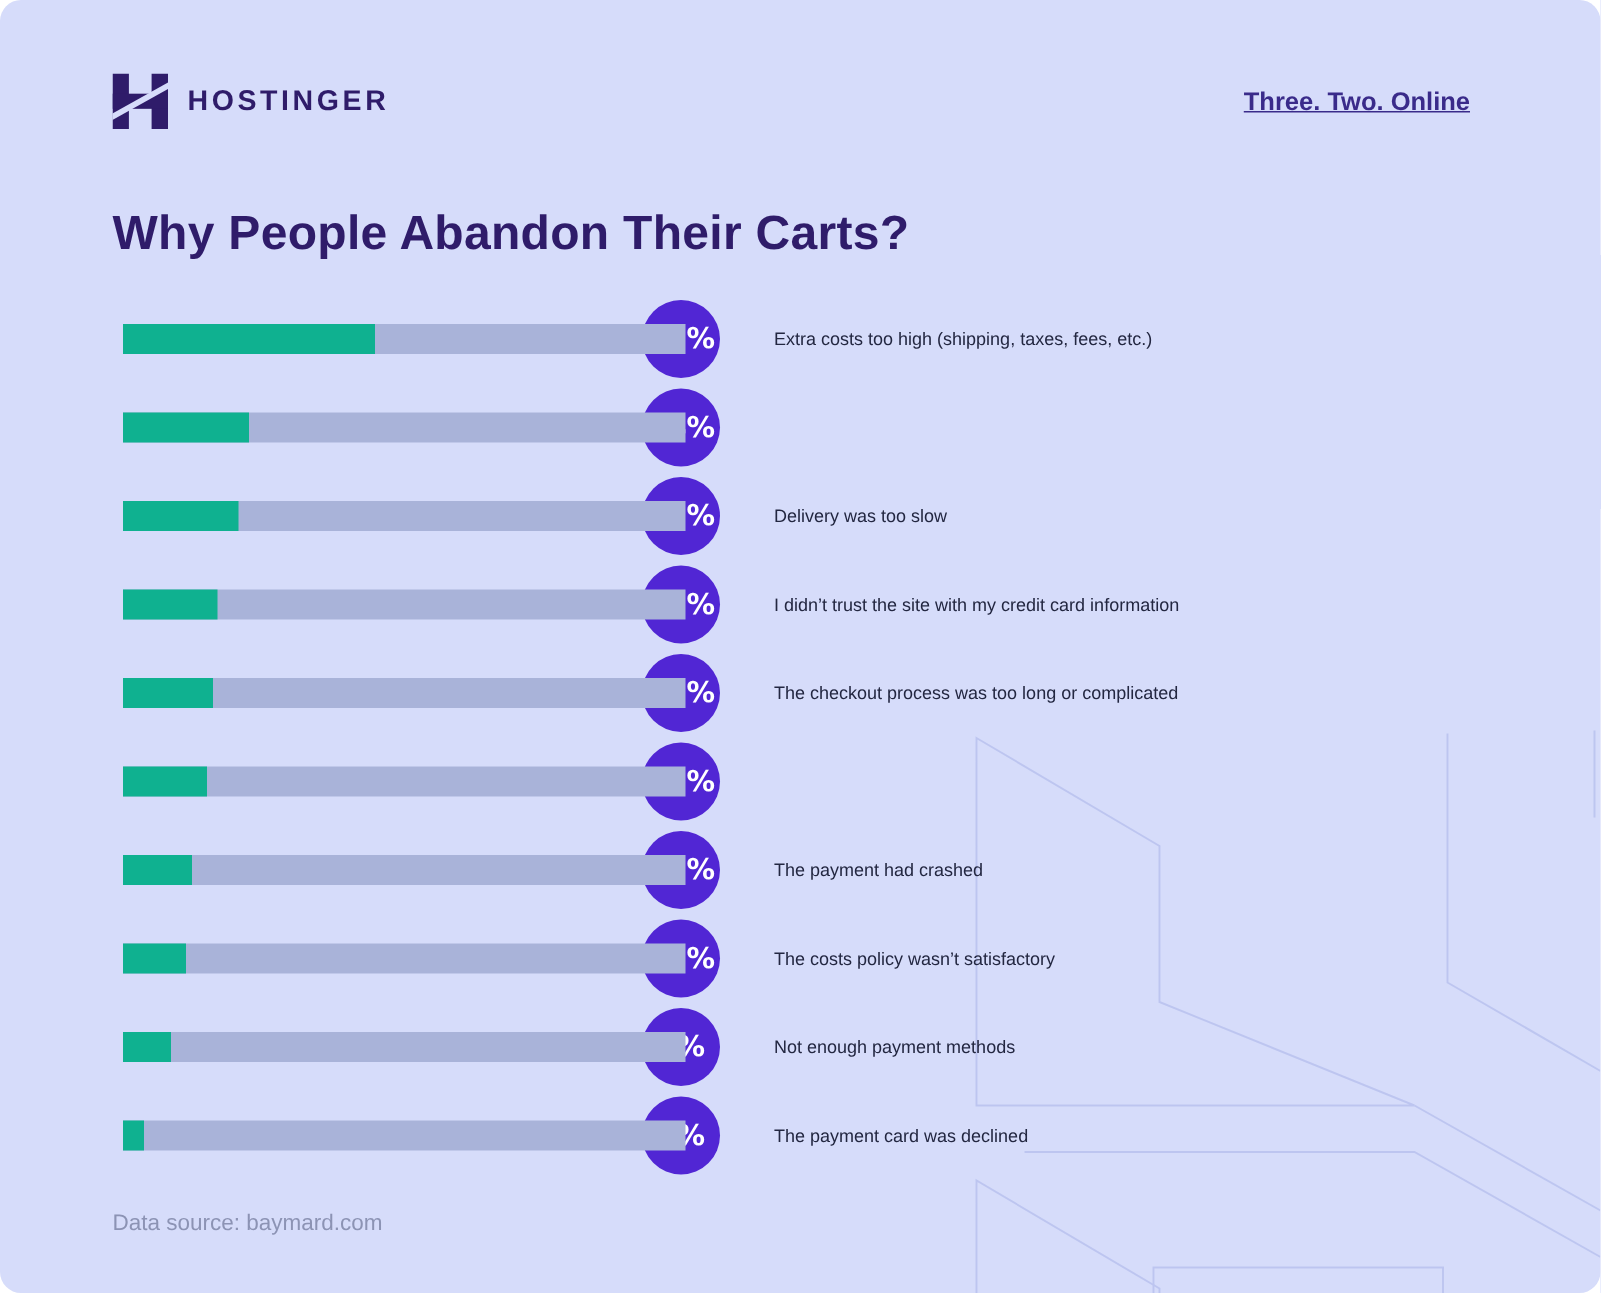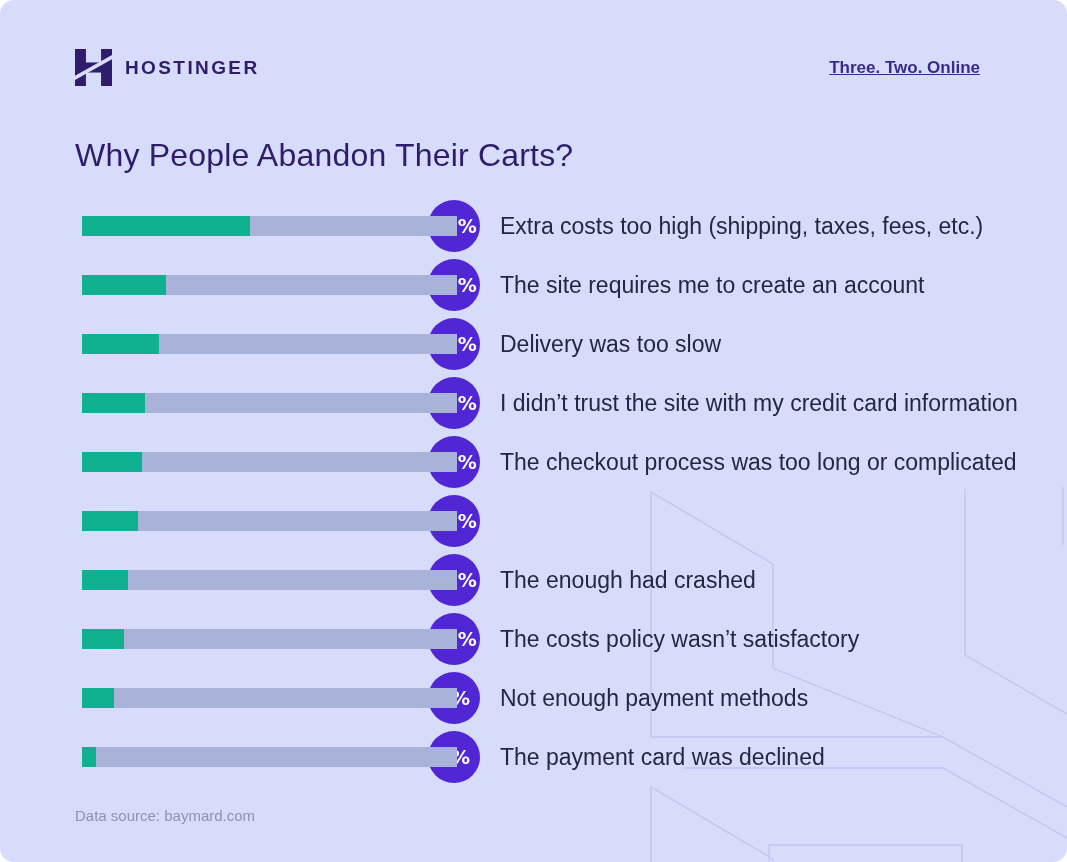--- a/index.html
+++ b/index.html
@@ -38,21 +38,21 @@
   .brand{
     font-size:19px;font-weight:800;letter-spacing:2.4px;
     color:var(--brand-dark);
   }
   .tagline{
     font-size:17px;font-weight:700;color:var(--tagline);text-decoration:underline;
   }
 
   .title{
     margin:51px 0 0 75px;
-    font-size:32px;font-weight:400;color:var(--brand-dark);
+    font-size:32px;font-weight:700;color:var(--brand-dark);
     letter-spacing:.2px;
   }
 
   .rows{margin:26px 0 0 82px;}
   .row{
     display:flex;align-items:center;
     height:52px;margin-bottom:7px;
   }
   .track{
     width:375px;height:20px;background:var(--track);
@@ -64,22 +64,22 @@
   }
   .badge{
     width:52px;height:52px;border-radius:50%;
     background:var(--badge);
     margin-left:-29px;flex:0 0 auto;
     display:flex;align-items:center;justify-content:center;
     font-family:"DejaVu Sans", sans-serif;
     font-size:19px;font-weight:700;color:var(--badge-text);
   }
   .cat{
-    margin-left:20px;
-    font-size:23px;color:var(--label);
+    margin-left:36px;
+    font-size:12px;color:var(--label);
     white-space:nowrap;
   }
 
   .source{
     margin:24px 0 0 75px;
     font-size:15px;color:var(--muted);
   }
 </style>
 </head>
 <body>
@@ -126,21 +126,20 @@
     <div class="cat">Extra costs too high (shipping, taxes, fees, etc.)</div>
   </div>
 
   <div class="row">
     <div class="track">
       <div class="fill" style="width: 84px;"></div>
     </div>
     <div class="badge">
       <span>24%</span>
     </div>
-    <div class="cat">The site requires me to create an account</div>
   </div>
 
   <div class="row">
     <div class="track">
       <div class="fill" style="width: 77px;"></div>
     </div>
     <div class="badge">
       <span>22%</span>
     </div>
     <div class="cat">Delivery was too slow</div>
@@ -175,21 +174,21 @@
     </div>
   </div>
 
   <div class="row">
     <div class="track">
       <div class="fill" style="width: 45.5px;"></div>
     </div>
     <div class="badge">
       <span>13%</span>
     </div>
-    <div class="cat">The enough had crashed</div>
+    <div class="cat">The payment had crashed</div>
   </div>
 
   <div class="row">
     <div class="track">
       <div class="fill" style="width: 42px;"></div>
     </div>
     <div class="badge">
       <span>12%</span>
     </div>
     <div class="cat">The costs policy wasn’t satisfactory</div>

